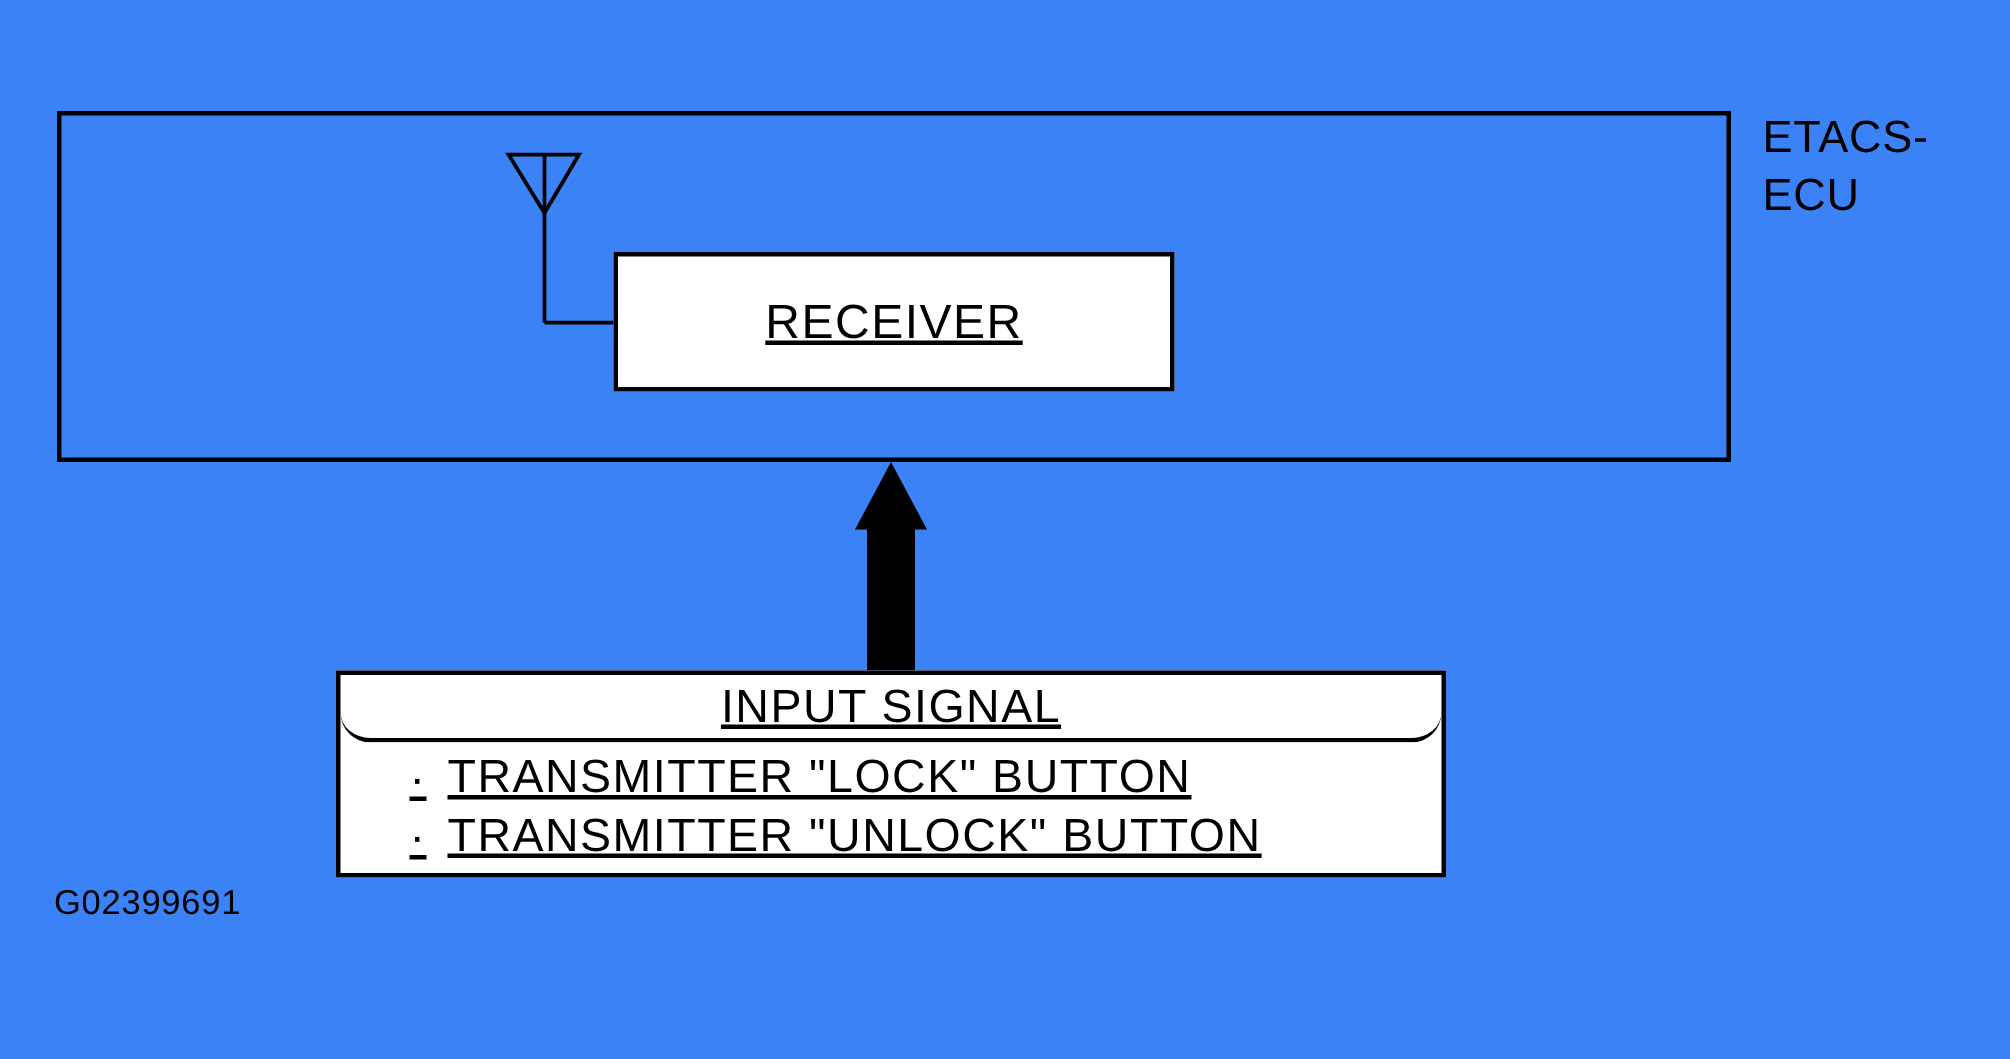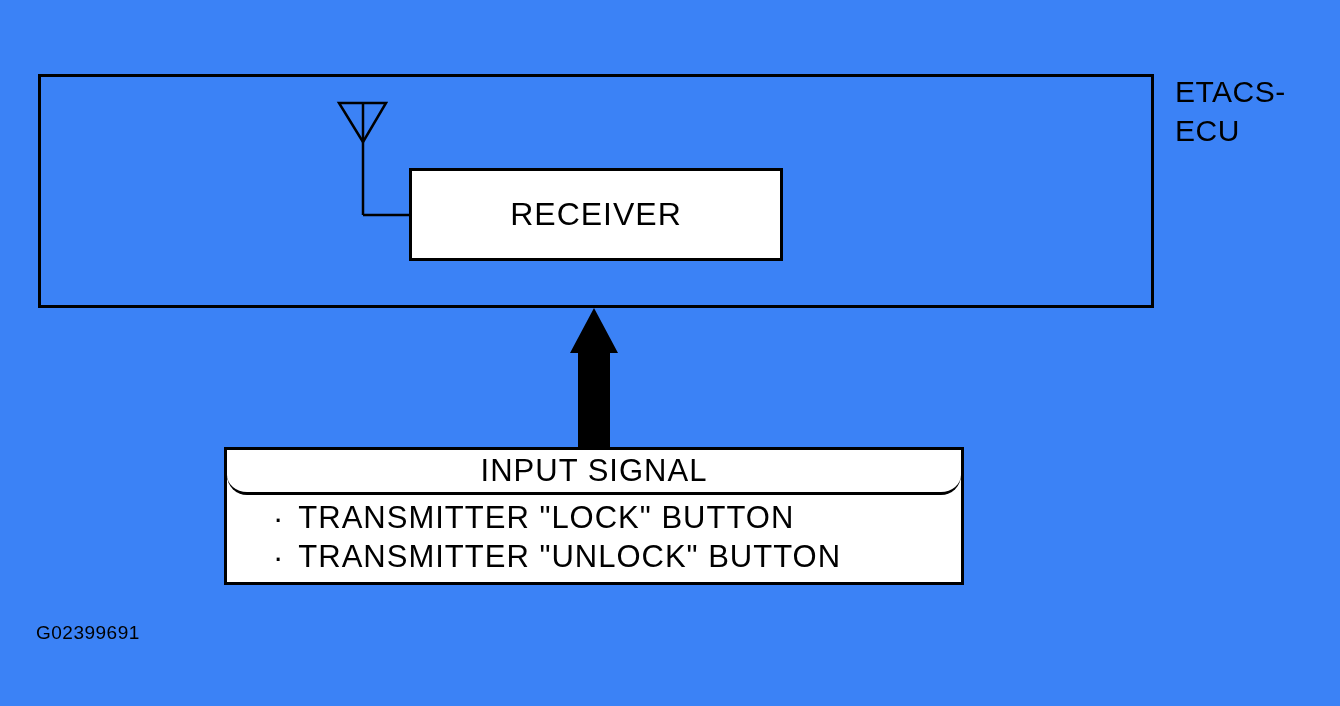--- a/index.html
+++ b/index.html
@@ -24,20 +24,21 @@
     height: 706px;
     z-index: 1;
     pointer-events: none;
   }
   .box {
     position: absolute;
     box-sizing: border-box;
     border: 3px solid #000000;
     background: #ffffff;
     z-index: 2;
+    text-decoration: underline;
   }
   .ecu-box {
     left: 38px;
     top: 74px;
     width: 1116px;
     height: 234px;
     background: transparent;
   }
   .ecu-label {
     position: absolute;
@@ -95,22 +96,22 @@
     white-space: nowrap;
   }
   .bullet {
     font-size: 31px;
     margin-right: 14px;
     line-height: 1;
   }
   .figure-id {
     position: absolute;
     left: 36px;
-    top: 622px;
-    font-size: 19px;
+    top: 588px;
+    font-size: 23px;
     letter-spacing: 0.5px;
     z-index: 2;
   }
 </style>
 </head>
 <body>
 
 <div class="canvas">
 
   <svg class="overlay" viewBox="0 0 1340 706" xmlns="http://www.w3.org/2000/svg">

